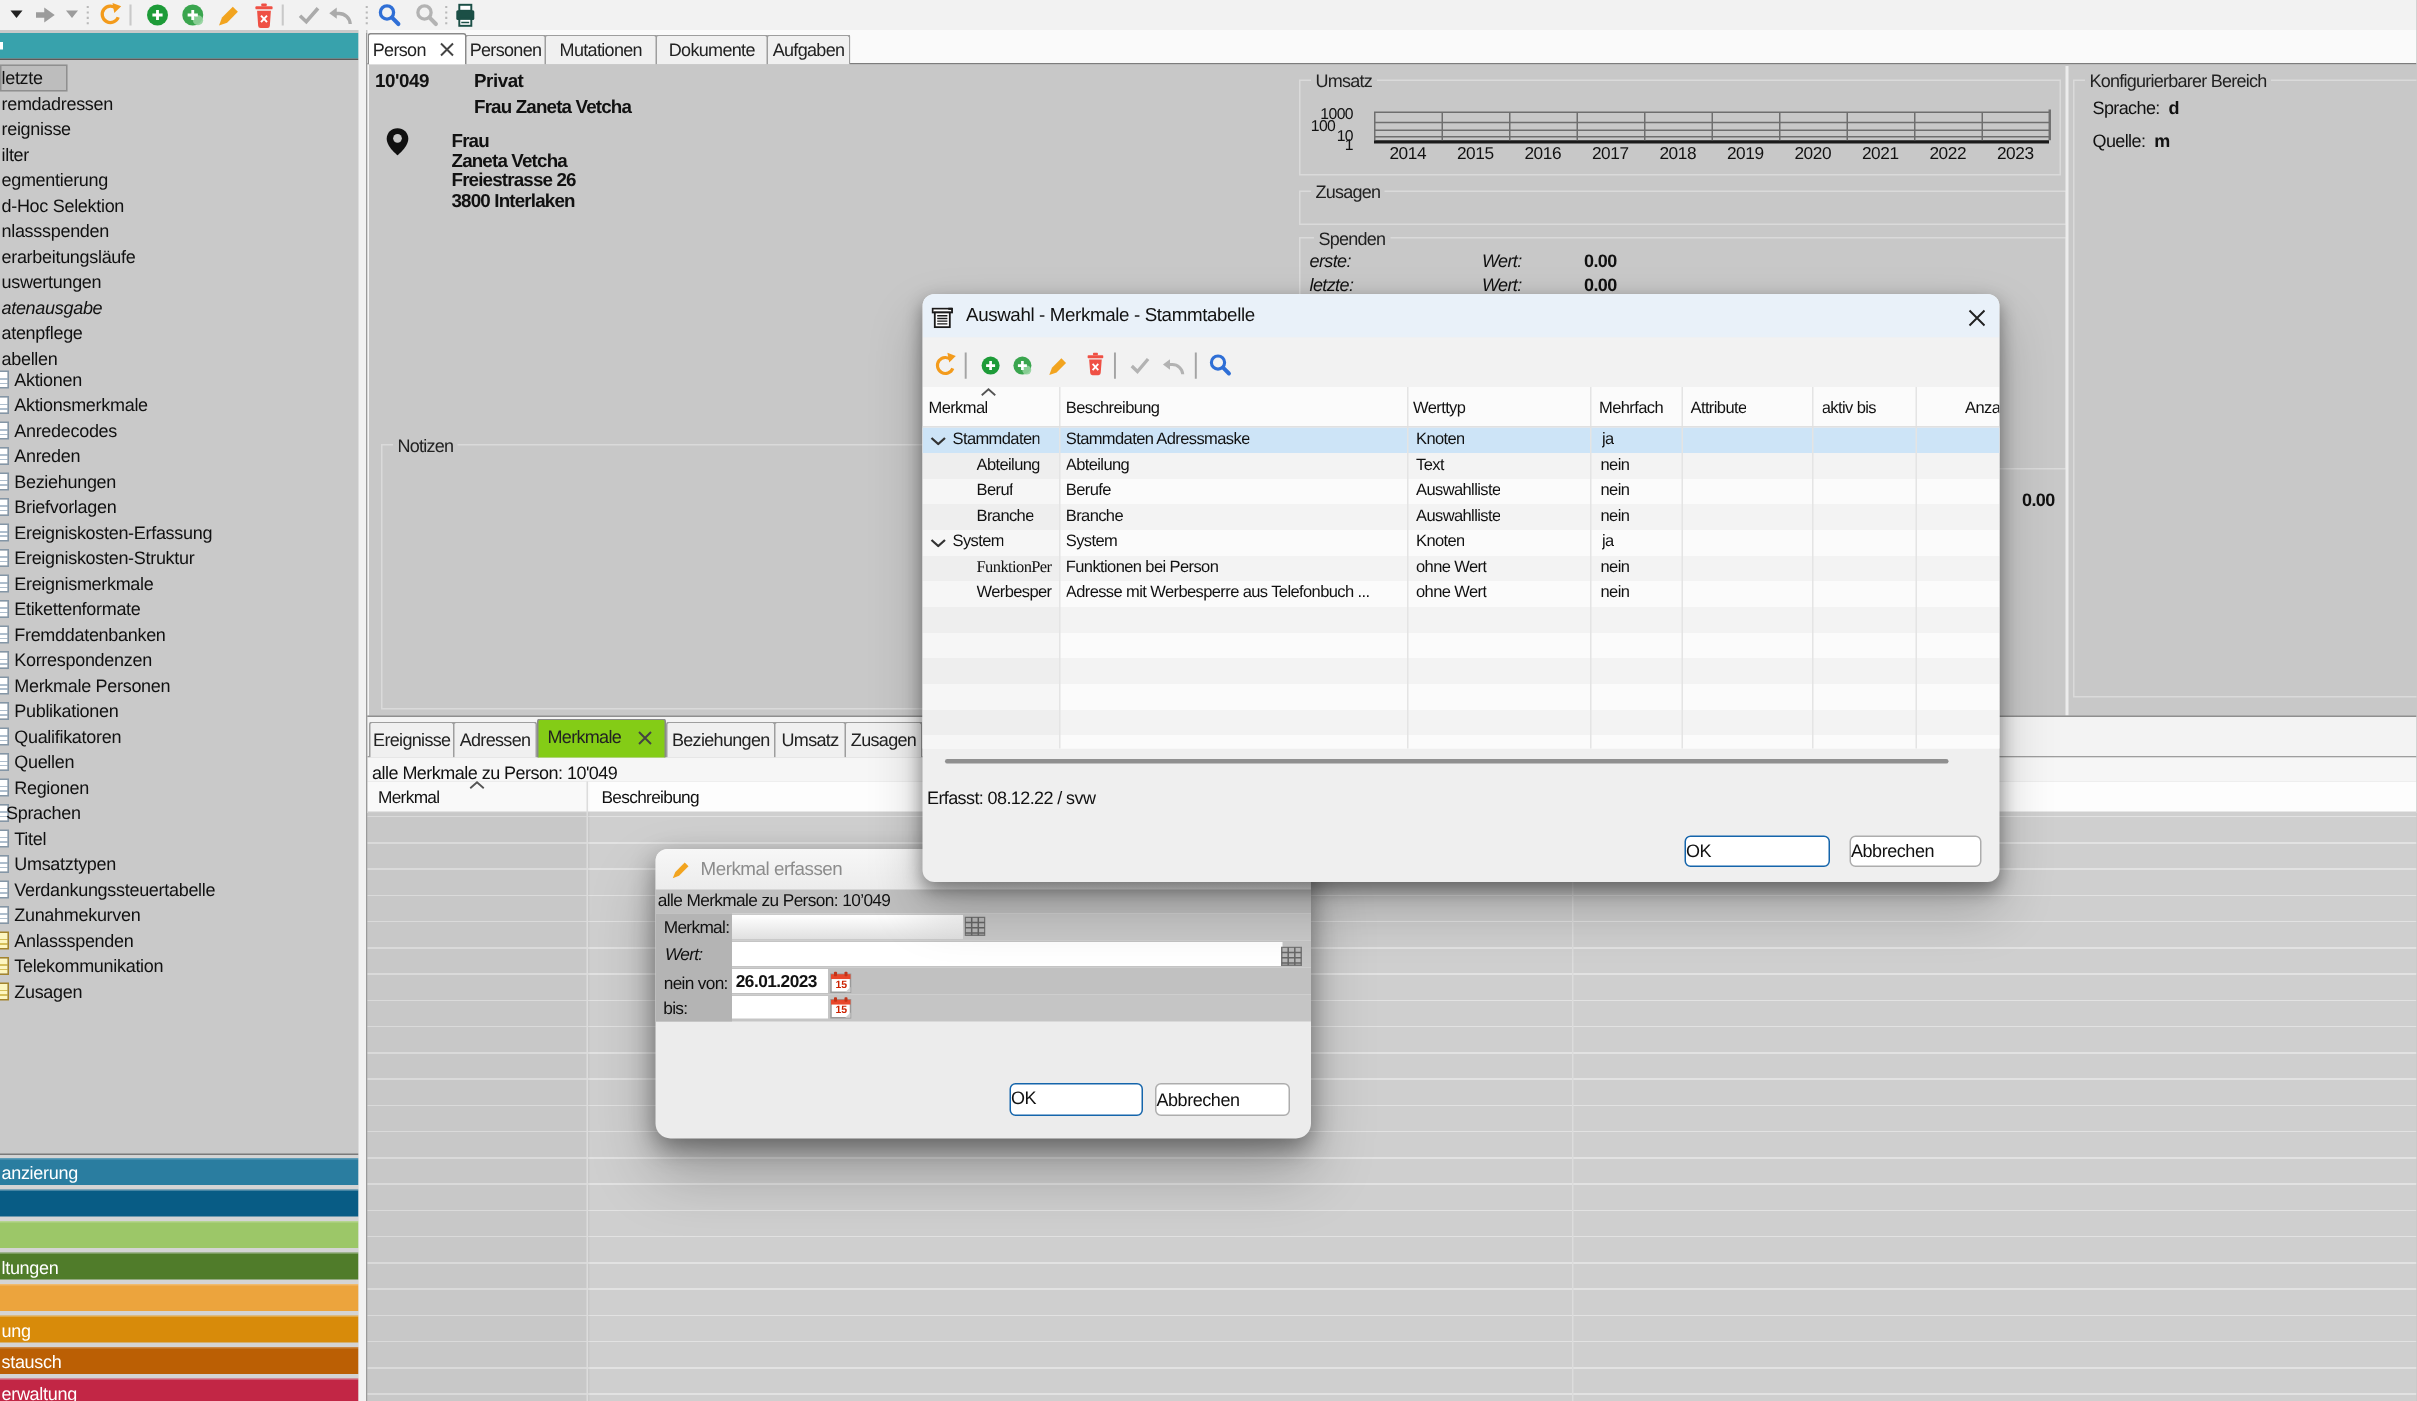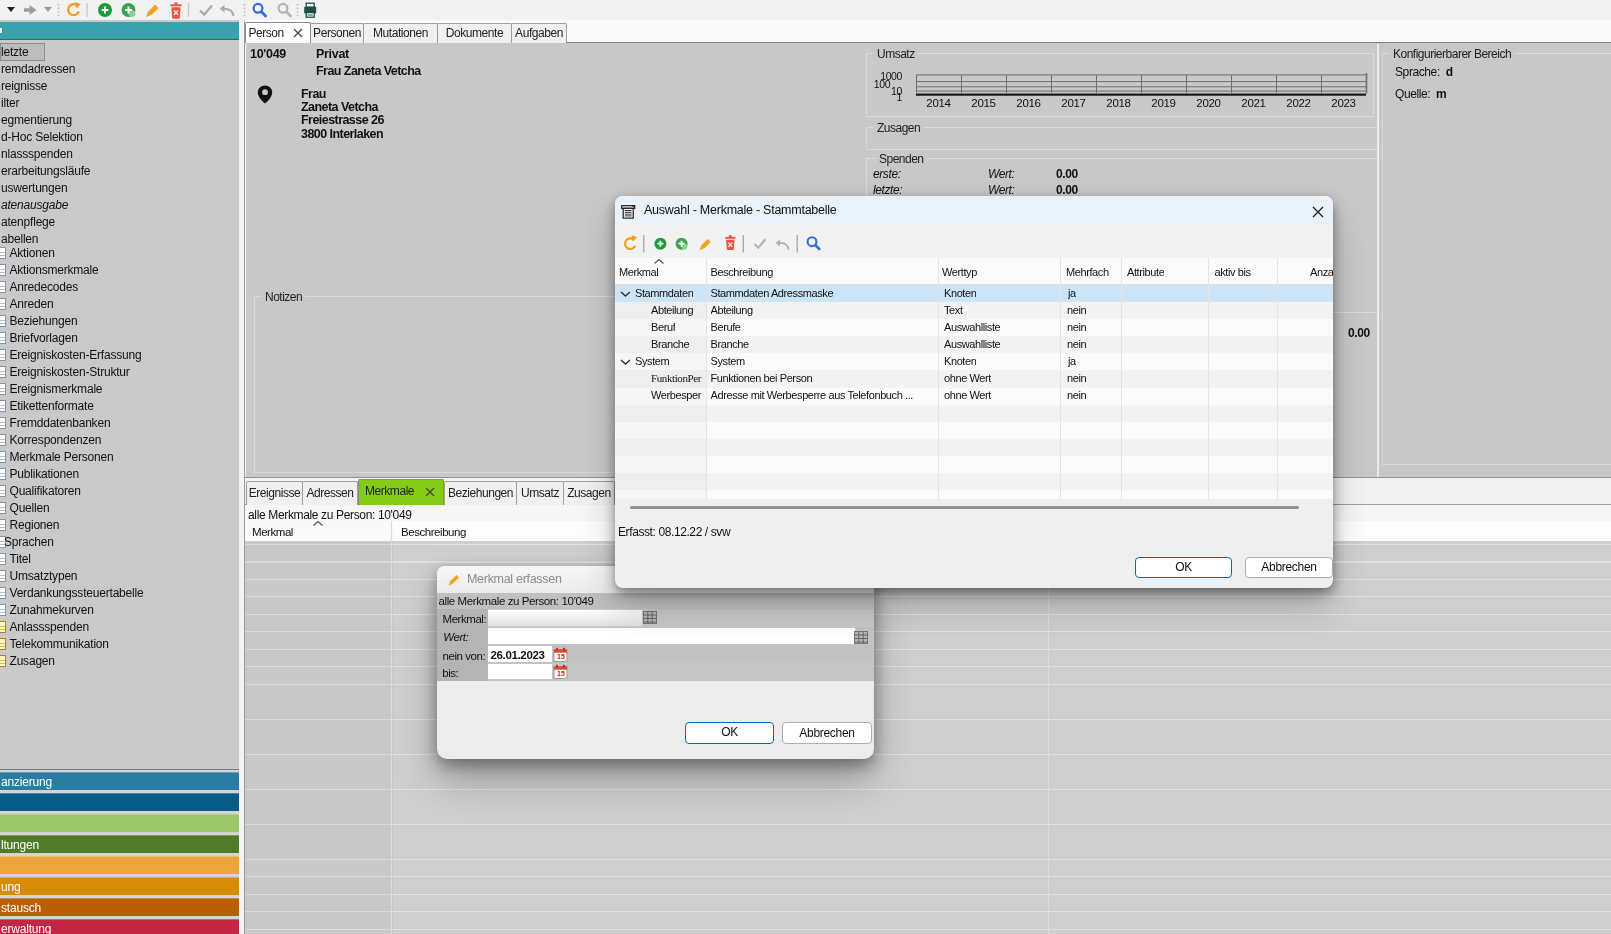--- a/index.html
+++ b/index.html
@@ -9,21 +9,21 @@
 .txt{position:absolute;white-space:nowrap;font-size:12px;letter-spacing:-0.4px;color:#111;}
 .b{font-weight:bold;}
 .i{font-style:italic;}
 .fs{position:absolute;border:1px solid #dadada;}
 .fs>span{position:absolute;top:-7px;left:7px;background:#c8c8c8;padding:0 3px;font-size:12px;letter-spacing:-0.5px;color:#222;white-space:nowrap;}
 .tab{position:absolute;box-sizing:border-box;background:#f0f0f0;border:1px solid #9e9e9e;border-bottom:none;font-size:12px;letter-spacing:-0.45px;color:#222;text-align:center;border-radius:2px 2px 0 0;}
 .si{position:absolute;left:1px;height:16px;line-height:16px;font-size:12px;letter-spacing:-0.2px;color:#111;white-space:nowrap;}
 .ti{position:absolute;left:-4px;width:10px;height:12px;box-sizing:border-box;background:linear-gradient(#fff 0 4px,#aebecd 4px 5px,#fff 5px 7px,#aebecd 7px 8px,#fff 8px);border:1px solid #8496a6;}
 .ti.y{background:linear-gradient(#fdf6c0 0 4px,#d6c05a 4px 5px,#fdf6c0 5px 7px,#d6c05a 7px 8px,#fdf6c0 8px);border:1px solid #a3842c;}
 .bar{position:absolute;left:0;width:239px;height:18px;color:#fff;font-size:12px;letter-spacing:-0.2px;line-height:18px;white-space:nowrap;}
-.btn{position:absolute;box-sizing:border-box;background:#fff;border:1px solid #adadad;border-radius:4px;font-size:12px;letter-spacing:-0.3px;color:#111;text-align:center;margin-left:12px;}
+.btn{position:absolute;box-sizing:border-box;background:#fff;border:1px solid #adadad;border-radius:4px;font-size:12px;letter-spacing:-0.3px;color:#111;}
 .btn.def{border:1.5px solid #1565ab;}
 .cell{position:absolute;height:17px;line-height:17px;font-size:11px;letter-spacing:-0.4px;color:#111;white-space:nowrap;overflow:hidden;}
 </style>
 </head>
 <body>
 <div id="root">
 
 <div class="abs" style="left:0;top:0;width:1611px;height:20px;background:#f2f2f2;"></div>
 <svg class="abs" style="left:0;top:0;" width="330" height="20" viewBox="0 0 330 20">
  <path d="M7,7 L15,7 L11,12 Z" fill="#222"></path>

